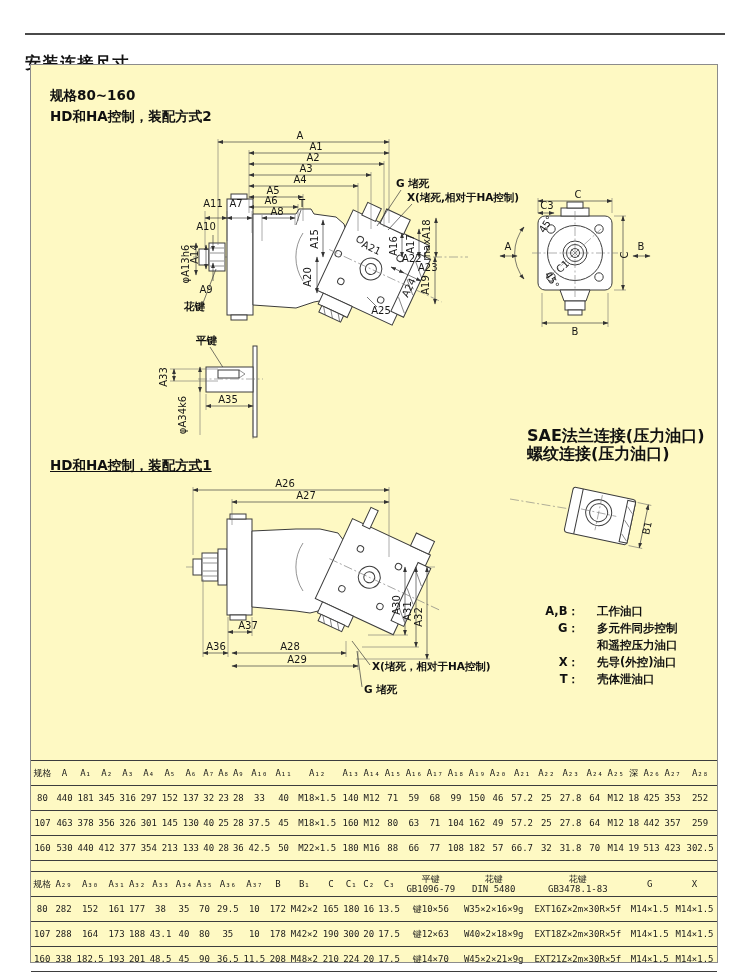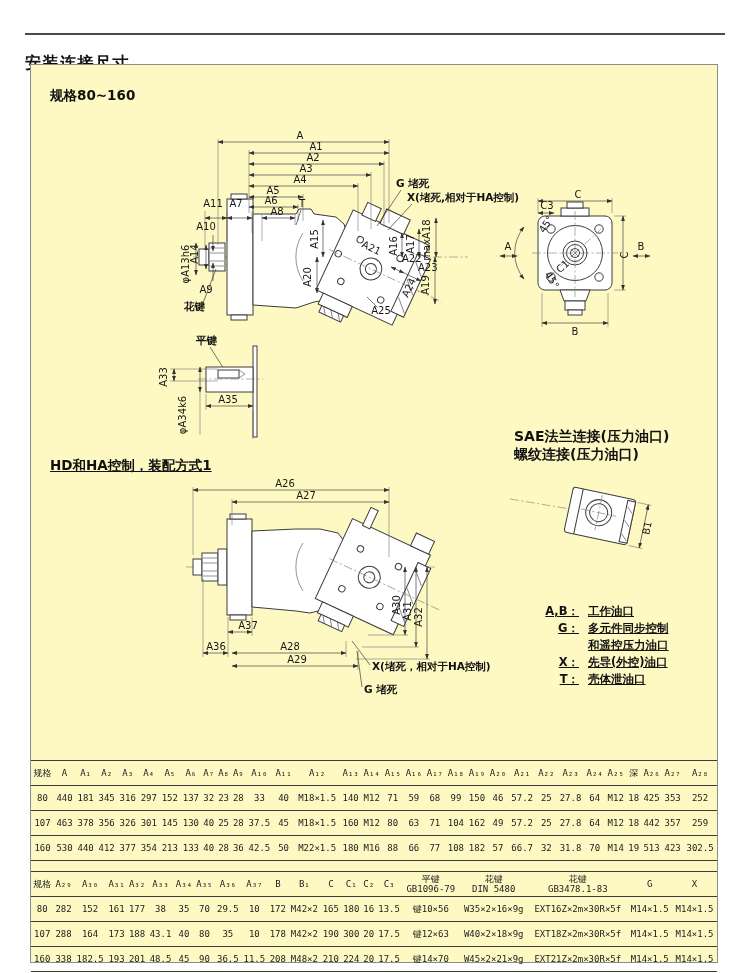--- a/index.html
+++ b/index.html
@@ -10,26 +10,26 @@
   .title-rule { position:absolute; left:25px; top:33px; width:700px; height:2px; background:#4a4a4a; }
 
   .content-box { position:absolute; left:30px; top:64px; width:688px; height:899px;
                  border:1px solid #8c8c8c; background:#fef9c3; }
 
   .spec-block { position:absolute; left:19px; top:20px; font-size:13.5px; font-weight:600; line-height:21px; }
   .assembly1-heading { position:absolute; left:19px; top:392px; font-size:13.5px; font-weight:600;text-decoration:underline; }
 
   .drawings { position:absolute; left:0; top:0; width:686px; height:690px; }
 
-  .sae-note { position:absolute; left:483px; top:362px; font-size:14px; font-weight:600; line-height:18px; }
+  .sae-note { position:absolute; left:496px; top:362px; font-size:16px; font-weight:600; line-height:18px; }
 
   .legend { position:absolute; left:510px; top:538px; font-size:11.5px; line-height:17px; font-weight:600; }
-  .legend-row { display:flex;text-decoration:underline; }
+  .legend-row { display:flex; }
   .legend-key { width:38px; text-align:right; }
-  .legend-text { margin-left:9px; }
+  .legend-text { margin-left:18px; }
 
   table.dims { position:absolute; left:0; width:686px; border-collapse:collapse; table-layout:auto;
                font-family:"DejaVu Sans Mono",monospace; font-size:9px; color:#1b1b1b;margin-top:8px; }
   #t1 { top:687px; }
   #t2 { top:798px; }
   .dims th, .dims td { text-align:center; padding:0 1px; white-space:nowrap; font-weight:normal; height:25px; }
   .dims thead tr { border-top:1.5px solid #3d3d3d; border-bottom:1px solid #3d3d3d; }
   .dims tbody tr { border-bottom:1px solid #3d3d3d; }
   .dims th div { line-height:10px; }
 
@@ -47,20 +47,21 @@
 </head>
 <body>
 
 <div class="page-title">安装连接尺寸</div>
 <div class="title-rule"></div>
 
 <div class="content-box">
 
   <div class="spec-block">
     <div>规格80~160</div>
+    <div>HD和HA控制，装配方式2</div>
   </div>
 
   <div class="assembly1-heading">HD和HA控制，装配方式1</div>
 
   <div class="sae-note">
     <div>SAE法兰连接(压力油口)</div>
     <div>螺纹连接(压力油口)</div>
   </div>
 
   <div class="legend">

